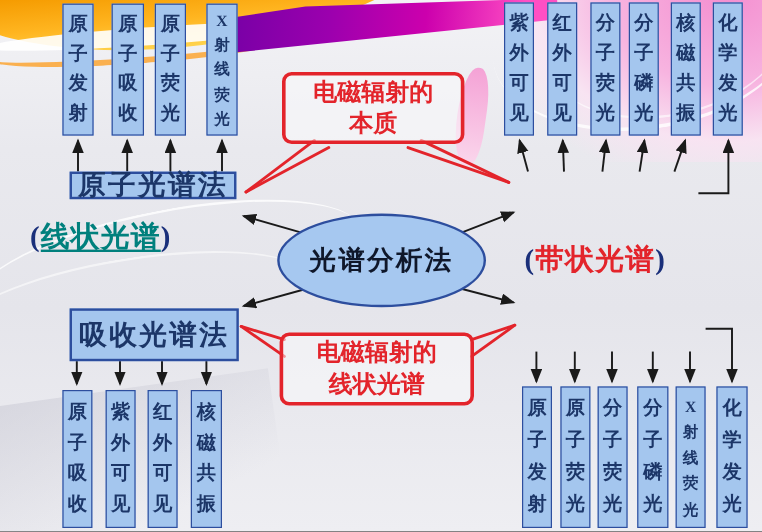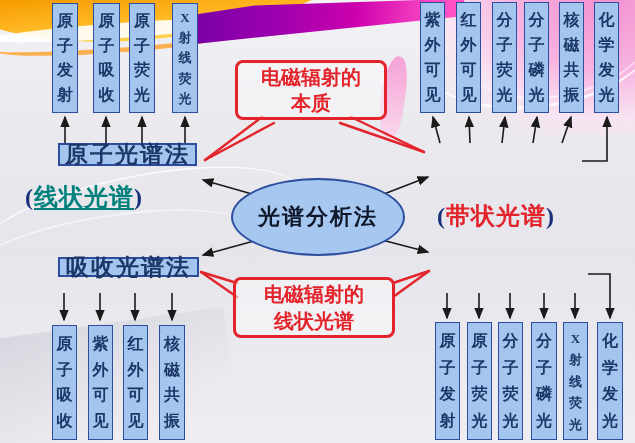--- a/index.html
+++ b/index.html
@@ -190,21 +190,21 @@
       <div>振</div>
     </div>
   <div class="vbox vtext" style="left:594px;top:2px;width:25px;height:111px">
       <div>化</div>
       <div>学</div>
       <div>发</div>
       <div>光</div>
     </div>
 
   <div class="hbox" style="left:58px;top:143px;width:139px;height:23px">原子光谱法</div>
-  <div class="hbox" style="left:58px;top:257px;width:141px;height:20px">吸收光谱法</div>
+  <div class="hbox" style="left:58px;top:257px;width:141px;height:44px">吸收光谱法</div>
 
   <div class="sublabel" id="sublabel-atomic"><span class="paren">(</span><span class="teal">线状光谱</span><span class="paren">)</span></div>
   <div class="sublabel" id="sublabel-molecular"><span class="paren">(</span><span class="red">带状光谱</span><span class="paren">)</span></div>
 
   <div id="center-ellipse">光谱分析法</div>
 
   <div class="callout" id="callout-top">
     <div>电磁辐射的</div>
     <div>本质</div>
   </div>

